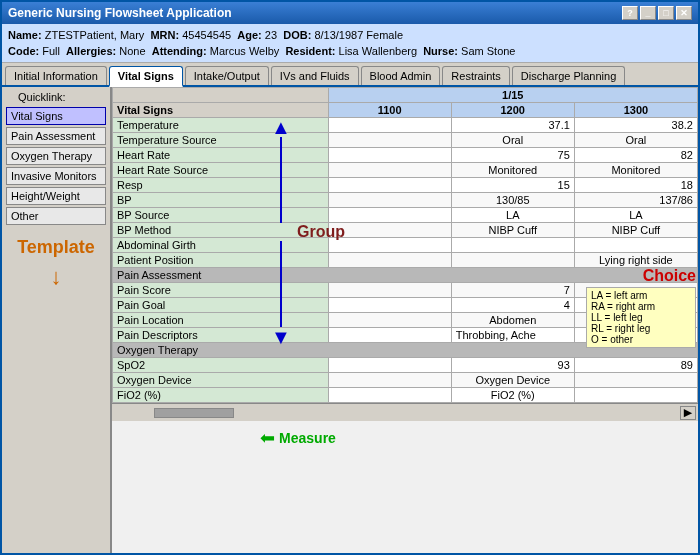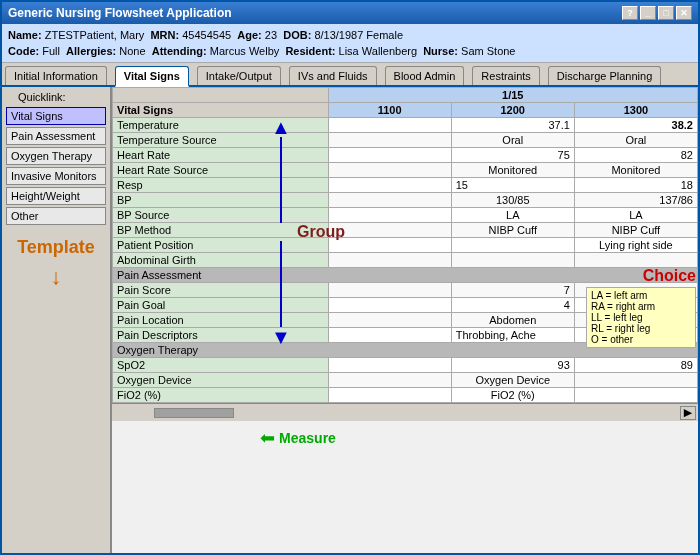--- a/index.html
+++ b/index.html
@@ -9,21 +9,21 @@
     .window { width: 700px; height: 555px; border: 2px solid #0055a5; background: #f0f0f0; display: flex; flex-direction: column; }
     .title-bar { background: linear-gradient(to bottom, #3a7fd5, #1a5aaa); color: white; padding: 4px 6px; font-size: 12px; font-weight: bold; display: flex; align-items: flex-end; justify-content: space-between; height: 22px; }
     .title-bar-buttons { display: flex; gap: 2px; }
     .title-btn { width: 16px; height: 14px; background: #d4d0c8; border: 1px solid #888; font-size: 9px; display: flex; align-items: center; justify-content: center; cursor: pointer; border-top-color: #fff; border-left-color: #fff; }
 
     
     .patient-info { background: #cce0ff; padding: 3px 6px; font-size: 11px; border-bottom: 1px solid #aaa; }
     .patient-info .row { line-height: 16px; }
 
     
-    .tab-bar { display: flex; padding: 3px 3px 0; background: #d4d0c8; border-bottom: 2px solid #0055a5; gap: 8px; }
+    .tab-bar { display: flex; padding: 3px 3px 0; background: #d4d0c8; border-bottom: 2px solid #0055a5; gap: 2px; }
     .tab { padding: 3px 8px; background: #d4d0c8; border: 1px solid #888; border-bottom: none; cursor: pointer; font-size: 11px; color: #000; border-top-left-radius: 3px; border-top-right-radius: 3px; }
     .tab.active { background: white; border-color: #0055a5; border-bottom: 2px solid white; margin-bottom: -2px; font-weight: bold; }
 
     
     .main-content { display: flex; flex: 1; overflow: hidden; }
 
     
     .sidebar { width: 110px; min-width: 110px; background: #d4d0c8; border-right: 2px solid #888; padding: 4px; display: flex; flex-direction: column; gap: 2px; }
     .sidebar-header { font-weight: normal; font-size: 11px; margin-bottom: 2px; margin-left: 12px; }
     .sidebar-item { background: #e8e8e8; border: 1px solid #888; padding: 2px 4px; cursor: pointer; font-size: 11px; }
@@ -121,21 +121,21 @@
               <th class="col-time">1200</th>
               <th class="col-time">1300</th>
             </tr>
           </thead>
           <tbody>
 
             <tr>
               <td>Temperature</td>
               <td></td>
               <td style="text-align:right;">37.1</td>
-              <td style="text-align:right;font-weight:bold;">38.2</td>
+              <td style="text-align:right;">38.2</td>
             </tr>
 
             <tr>
               <td>Temperature Source</td>
               <td></td>
               <td style="text-align:center;">Oral</td>
               <td style="text-align:center;">Oral</td>
             </tr>
 
             <tr>
@@ -148,21 +148,21 @@
             <tr>
               <td>Heart Rate Source</td>
               <td></td>
               <td style="text-align:center;">Monitored</td>
               <td style="text-align:center;">Monitored</td>
             </tr>
 
             <tr>
               <td>Resp</td>
               <td></td>
-              <td style="text-align:left;">15</td>
+              <td style="text-align:right;">15</td>
               <td style="text-align:right;">18</td>
             </tr>
 
             <tr>
               <td>BP</td>
               <td></td>
               <td style="text-align:center;">130/85</td>
               <td style="text-align:right;">137/86</td>
             </tr>
 
@@ -174,31 +174,31 @@
             </tr>
 
             <tr>
               <td>BP Method</td>
               <td></td>
               <td style="text-align:center;">NIBP Cuff</td>
               <td style="text-align:center;">NIBP Cuff</td>
             </tr>
 
             <tr>
+              <td>Abdominal Girth</td>
+              <td></td>
+              <td></td>
+              <td></td>
+            </tr>
+
+            <tr>
               <td>Patient Position</td>
               <td></td>
               <td></td>
               <td style="text-align:center;">Lying right side</td>
-            </tr>
-
-            <tr>
-              <td>Abdominal Girth</td>
-              <td></td>
-              <td></td>
-              <td></td>
             </tr>
 
             <tr class="section-header">
               <td colspan="4">Pain Assessment</td>
             </tr>
 
             <tr>
               <td>Pain Score</td>
               <td></td>
               <td style="text-align:right;">7</td>

